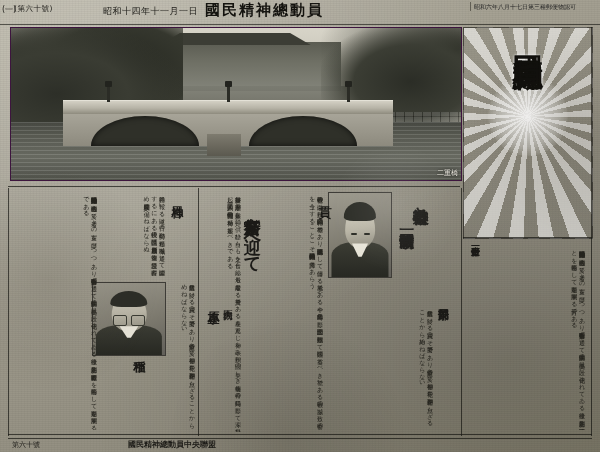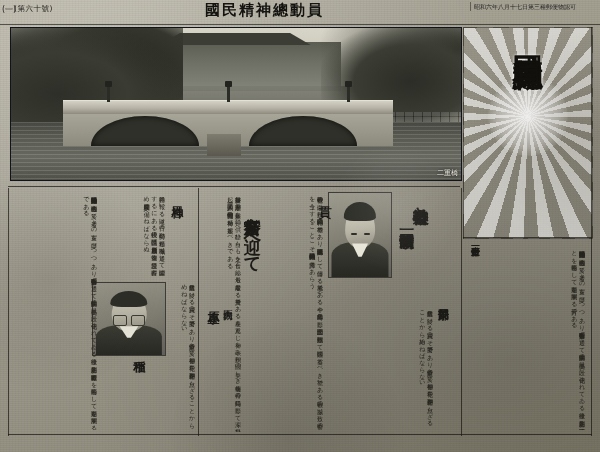--- a/index.html
+++ b/index.html
@@ -106,21 +106,21 @@
     padding-left: 3px;
   }
 
   
   .photo {
     position: absolute;
     left: 10px; top: 27px;
     width: 450px; height: 152px;
     border: 1px solid rgba(20,19,16,0.55);
     overflow: hidden;
-    background: #0f172a;
+    background: #701a75;
   }
   .sky {
     position: absolute; inset: 0;
     background: linear-gradient(180deg, #d7d4c8 0%, #c4c1b4 30%, #b2afa2 55%, #a5a295 100%);
   }
   .trees-l {
     position: absolute; left: -8px; top: -6px;
     width: 180px; height: 120px;
     background:
       radial-gradient(ellipse at 30% 60%, #2d2f28 0%, #3a3c33 40%, rgba(80,82,72,0) 72%),
@@ -409,20 +409,21 @@
 </head>
 <body>
 
 <div id="page">
   <div class="paper"></div>
   <div class="grain"></div>
 
   <div class="masthead">
     <span class="mh-no">(一)</span>
     <span class="mh-issue">(第六十號)</span>
+    <span class="mh-date">昭和十四年十一月一日</span>
     <span class="mh-title">國民精神總動員</span>
     <span class="mh-right">昭和六年八月十七日第三種郵便物認可</span>
   </div>
 
   <div class="photo">
     <div class="sky"></div>
     <div class="palace"></div>
     <div class="wall-far"></div>
     <div class="trees-l"></div>
     <div class="trees-r"></div>
@@ -493,15 +494,19 @@
     <div class="p-glass" style="left:38px; top:32px;"></div>
     <div class="p-collar"></div>
   </div>
   <div class="name-c v">稻種</div>
 
   <div class="textblock" style="position:absolute; left:104px; top:192px; width:62px; height:84px;">神恩に報いる道は日々の勤勞に精進し職域を通じて國家に奉仕するにある銃後の國民は一層自粛自戒し物資を愛護し貯蓄に努め長期建設に備へねばならぬ</div>
   <div class="textblock" style="position:absolute; left:14px; top:192px; width:84px; height:238px;">國民精神總動員運動は全國各地に於て着々その實を擧げつつあり町内會部落會を通じて隣保共助の美風は一段と強化されてゐる今後は生活刷新と貯蓄奬勵とを兩輪として運動を展開する方針である</div>
   <div class="textblock" style="position:absolute; left:172px; top:280px; width:24px; height:150px;">日常生活に於ける實踐こそ肝要であり各家庭に於て神棚を奉祀し朝夕拜禮を怠らざることから始めねばならない</div>
   <div class="textblock" style="position:absolute; left:466px; top:246px; width:120px; height:184px;">國民精神總動員運動は全國各地に於て着々その實を擧げつつあり町内會部落會を通じて隣保共助の美風は一段と強化されてゐる今後は生活刷新と貯蓄奬勵とを兩輪として運動を展開する方針である</div>
 
+  <div class="bottom-strip">
+    <span class="bottom-left">第六十號</span>
+    <span class="bottom-text">國民精神總動員中央聯盟</span>
+  </div>
 
   <div class="blotch"></div>
 </div>
 
 </body></html>

